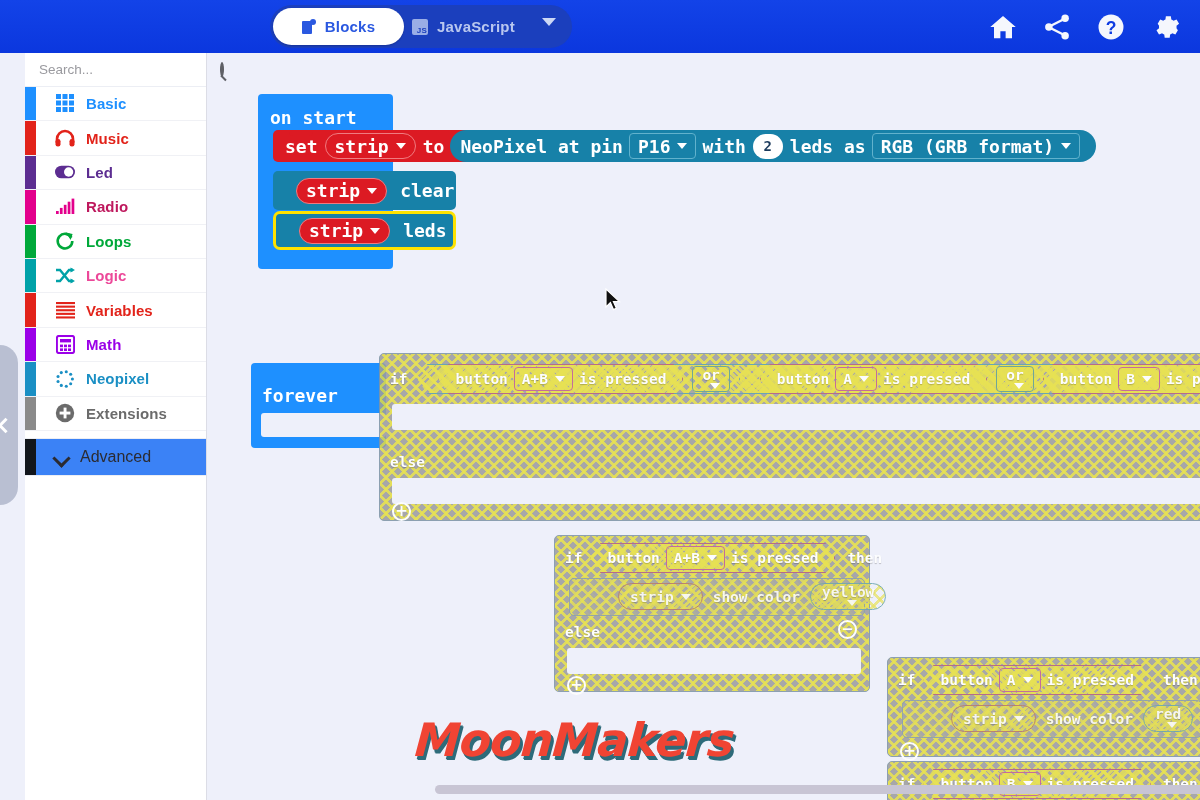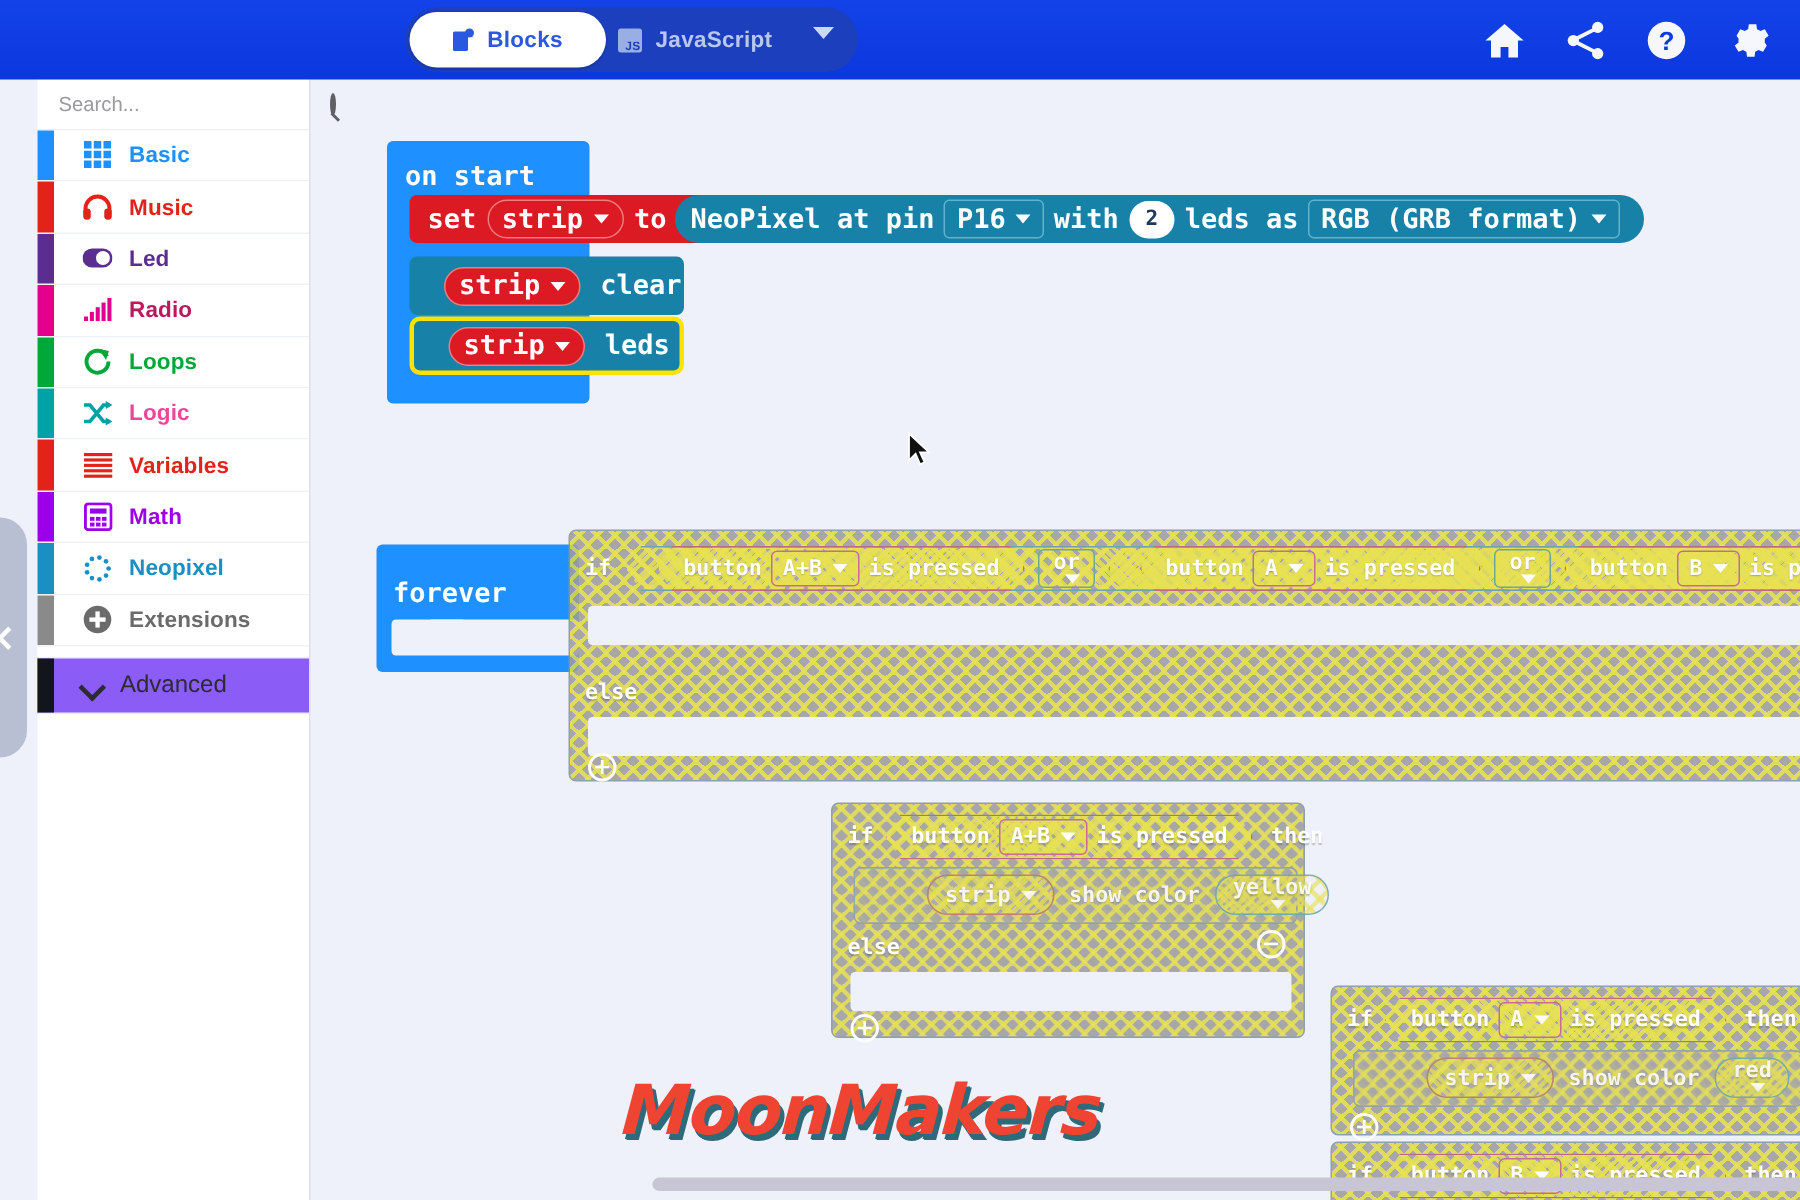--- a/index.html
+++ b/index.html
@@ -93,21 +93,21 @@
     position: absolute; left: 0; top: 0; width: 11px; height: 100%;
   }
   .cat .cat-ico {
     width: 20px; height: 20px; margin-right: 11px;
     display: flex; align-items: center; justify-content: center;
   }
   .cat .cat-label { font-size: 15px; font-weight: bold; letter-spacing: .1px; }
   #adv-sep { height: 7px; background: #ffffff; }
   #cat-advanced {
     position: relative; height: 38px; display: flex; align-items: center;
-    padding-left: 30px; cursor: pointer; background:#8b5cf6;
+    padding-left: 30px; cursor: pointer; background:#3b82f6;
     border-top: 1px solid #eceef4; border-bottom: 1px solid #eceef4;
   }
   #cat-advanced .stripe { position:absolute; left:0; top:0; width:11px; height:100%; background:#12161c; }
   .chev-down {
     width: 14px; height: 14px; margin-right: 11px; position: relative;
   }
   .chev-down::after {
     content:""; position:absolute; left:0; top:2px;
     width:10px; height:10px; border-right:3px solid #2b2b31; border-bottom:3px solid #2b2b31;
     transform: rotate(45deg);

